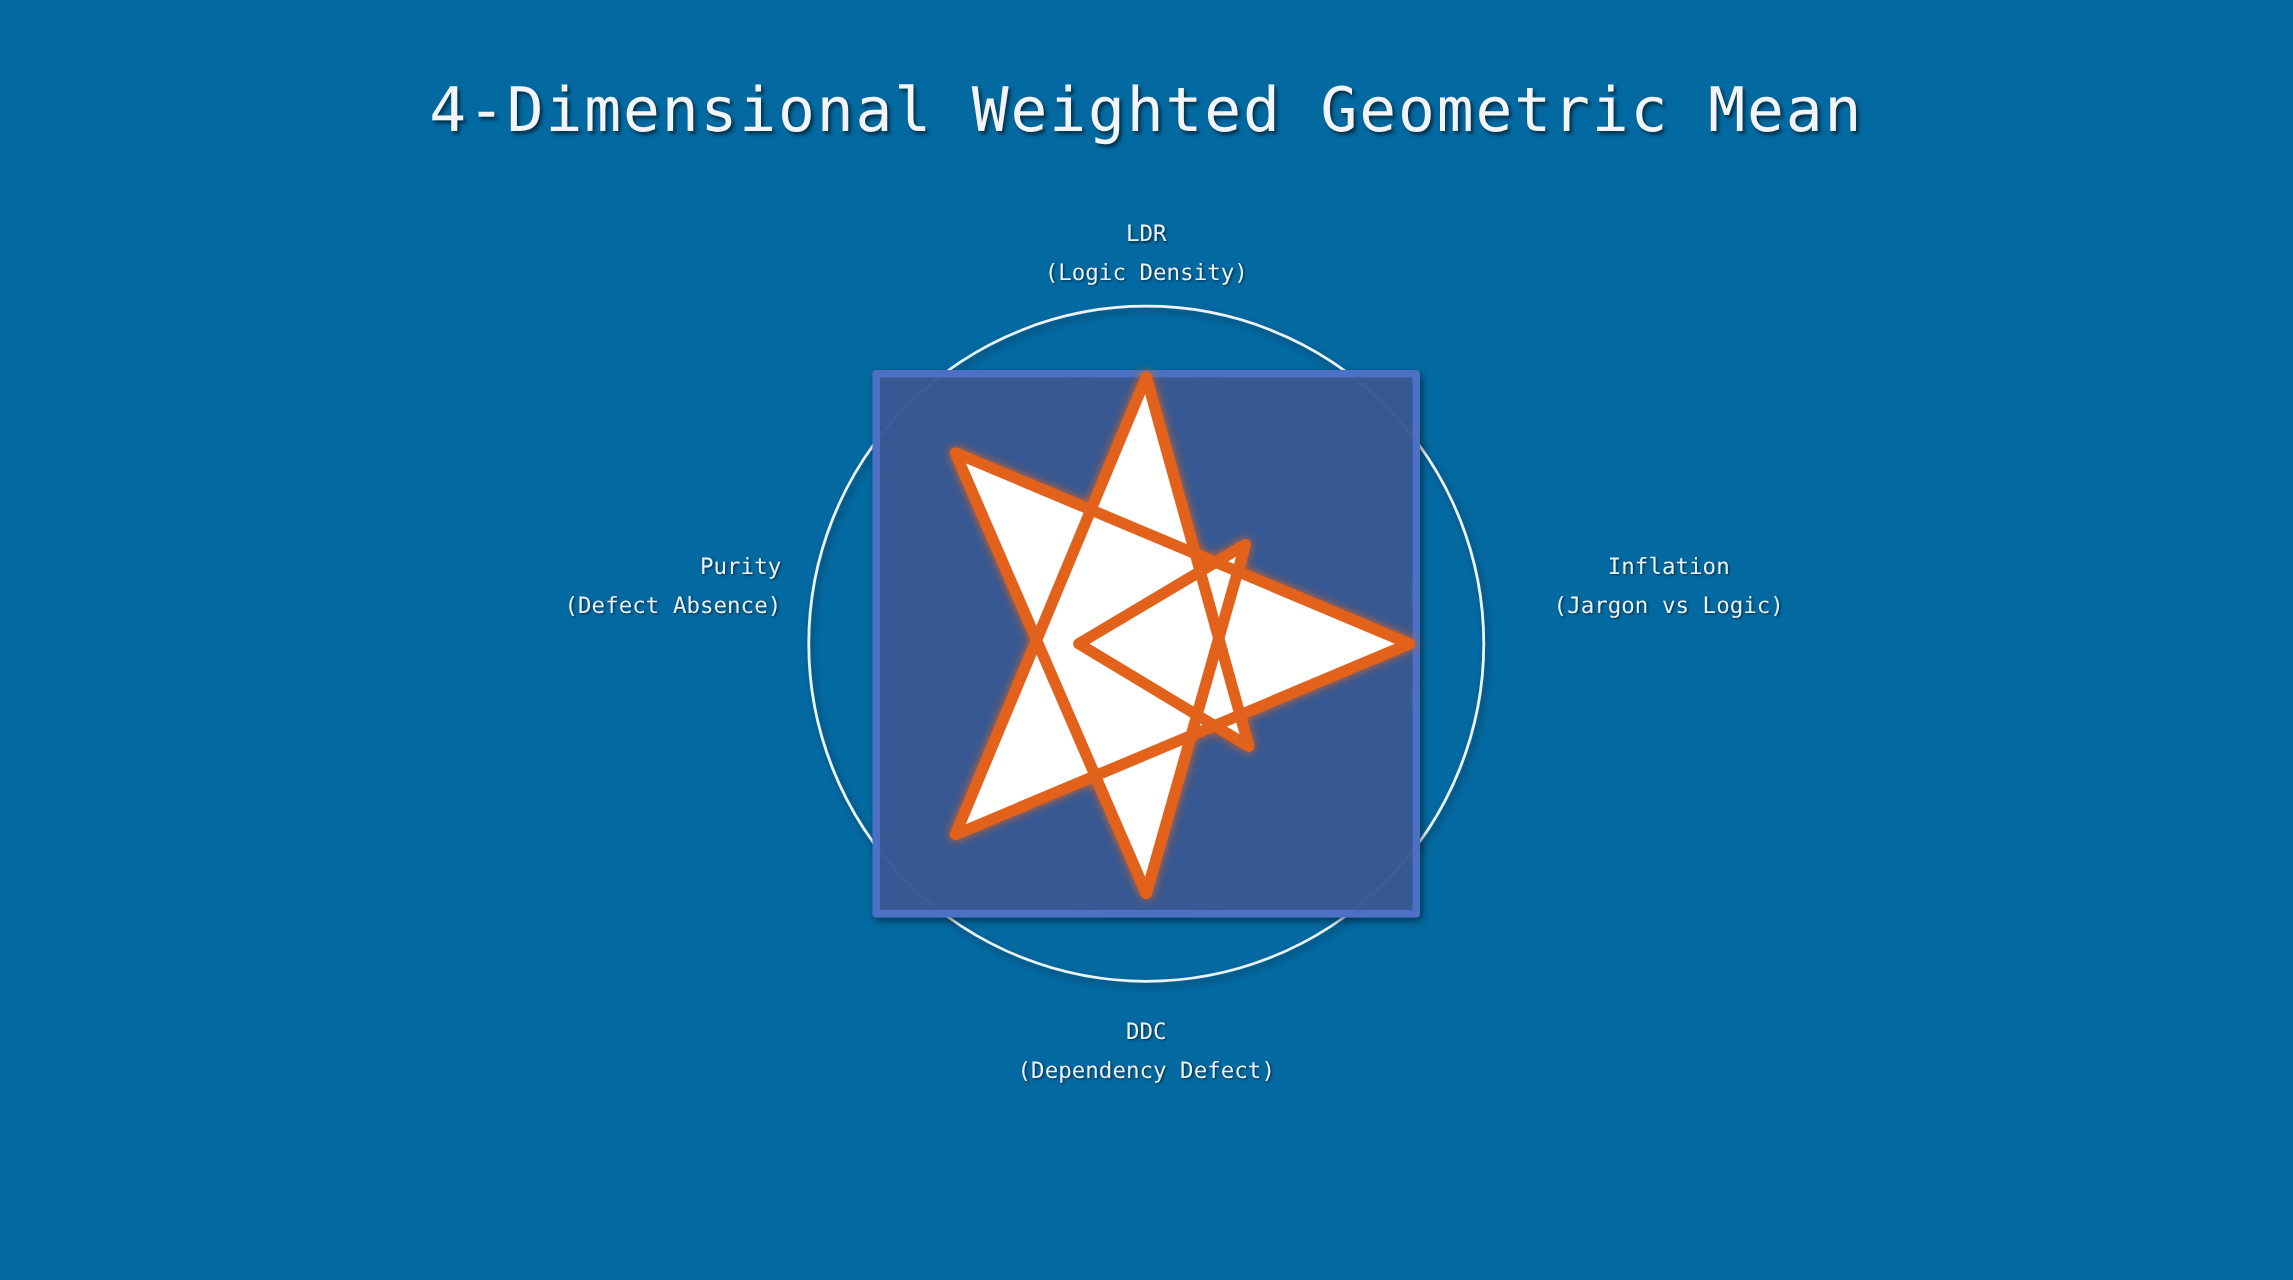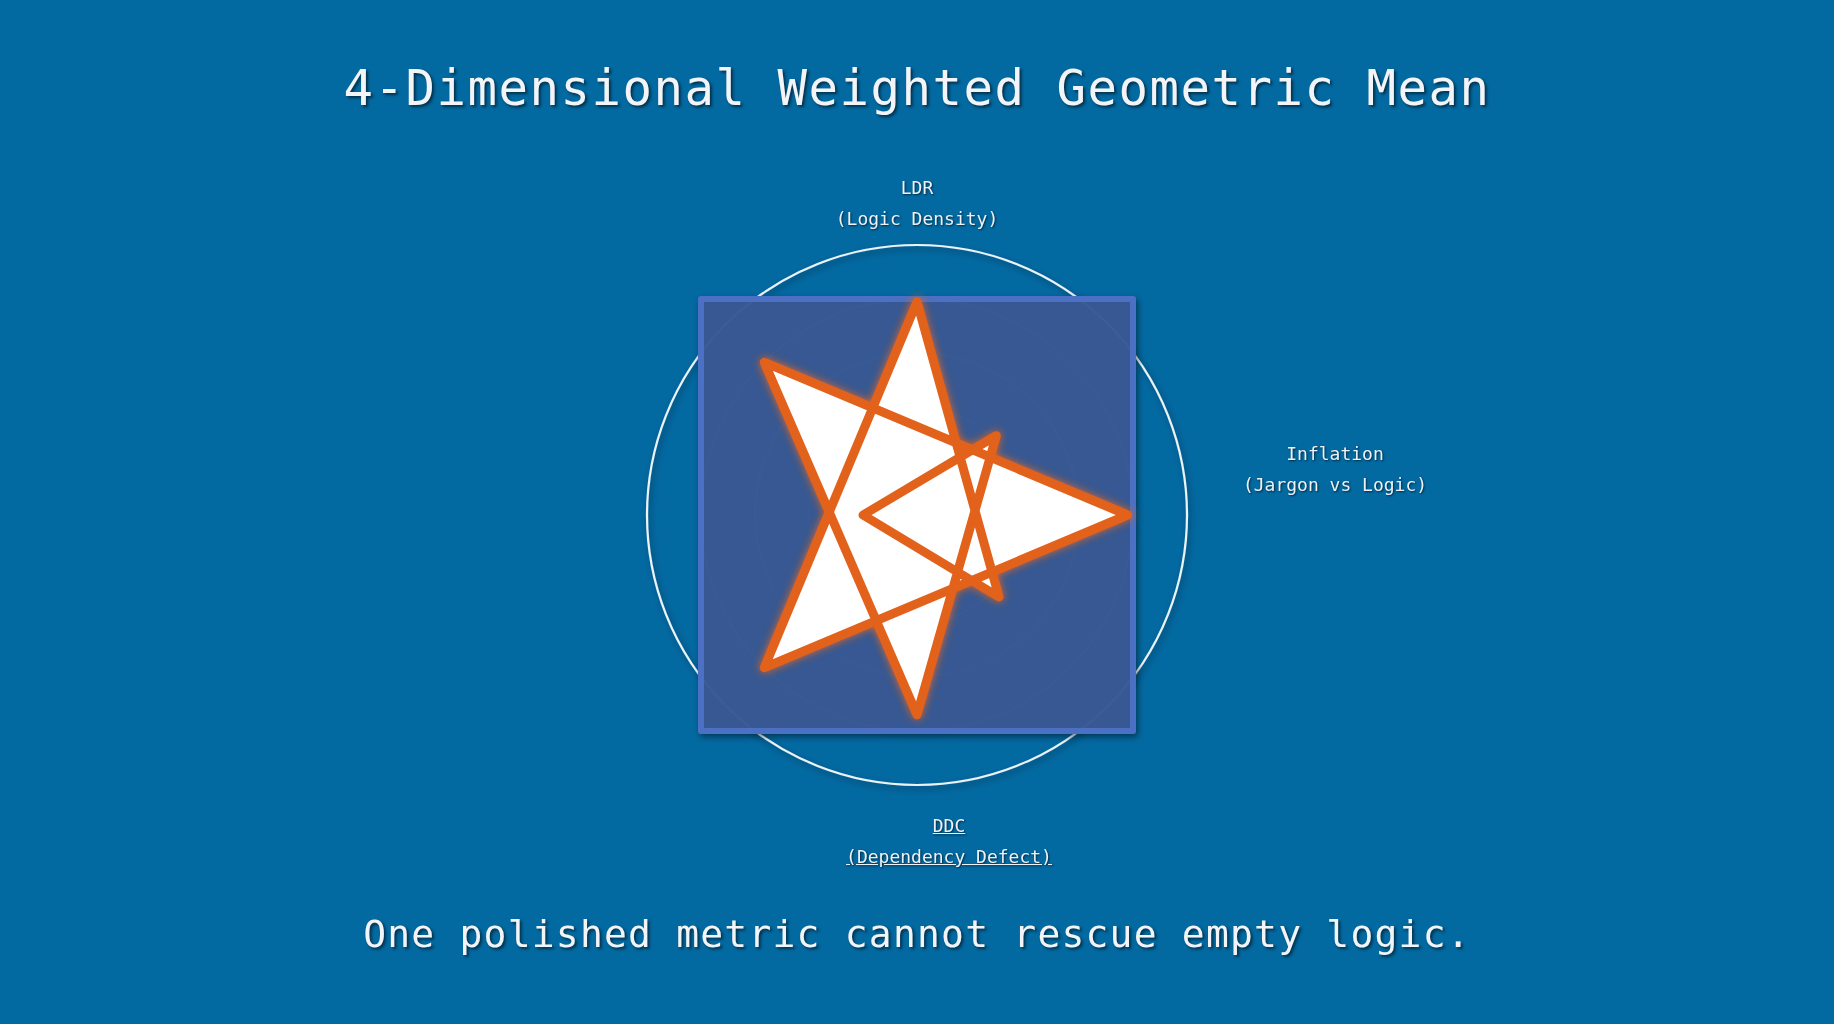--- a/index.html
+++ b/index.html
@@ -61,21 +61,21 @@
     line-height: 31px;
     text-align: center;
     text-shadow: 1px 1px 2px rgba(0,0,0,0.6);
     white-space: nowrap;
     font-family: "DejaVu Sans Mono", "Liberation Mono", monospace;
   }
   .axis-label .abbr { display: block; }
   .axis-label .full { display: block; }
   #label-top    { left: 817px; top: 172px; width: 200px; }
   #label-right  { left: 1215px; top: 438px; width: 240px; text-align: center;}
-  #label-bottom { left: 829px; top: 810px; width: 240px; text-decoration: underline; }
+  #label-bottom { left: 797px; top: 810px; width: 240px; }
   #label-left   { left: 385px; top: 438px; width: 240px; text-align: right;}
 </style>
 </head>
 <body>
 
 <div id="stage">
 
   <div id="chart-title">4-Dimensional Weighted Geometric Mean</div>
 
   <div id="radar-wrap">
@@ -120,17 +120,20 @@
     <div class="axis-label" id="label-right">
       <span class="abbr">Inflation</span>
       <span class="full">(Jargon vs Logic)</span>
     </div>
 
     <div class="axis-label" id="label-bottom">
       <span class="abbr">DDC</span>
       <span class="full">(Dependency Defect)</span>
     </div>
 
+    <div class="axis-label" id="label-left">
+      <span class="abbr">Purity</span>
+      <span class="full">(Defect Absence)</span>
+    </div>
   </div>
 
-  <div id="caption">One polished metric cannot rescue empty logic.</div>
 
 </div>
 
 </body></html>

